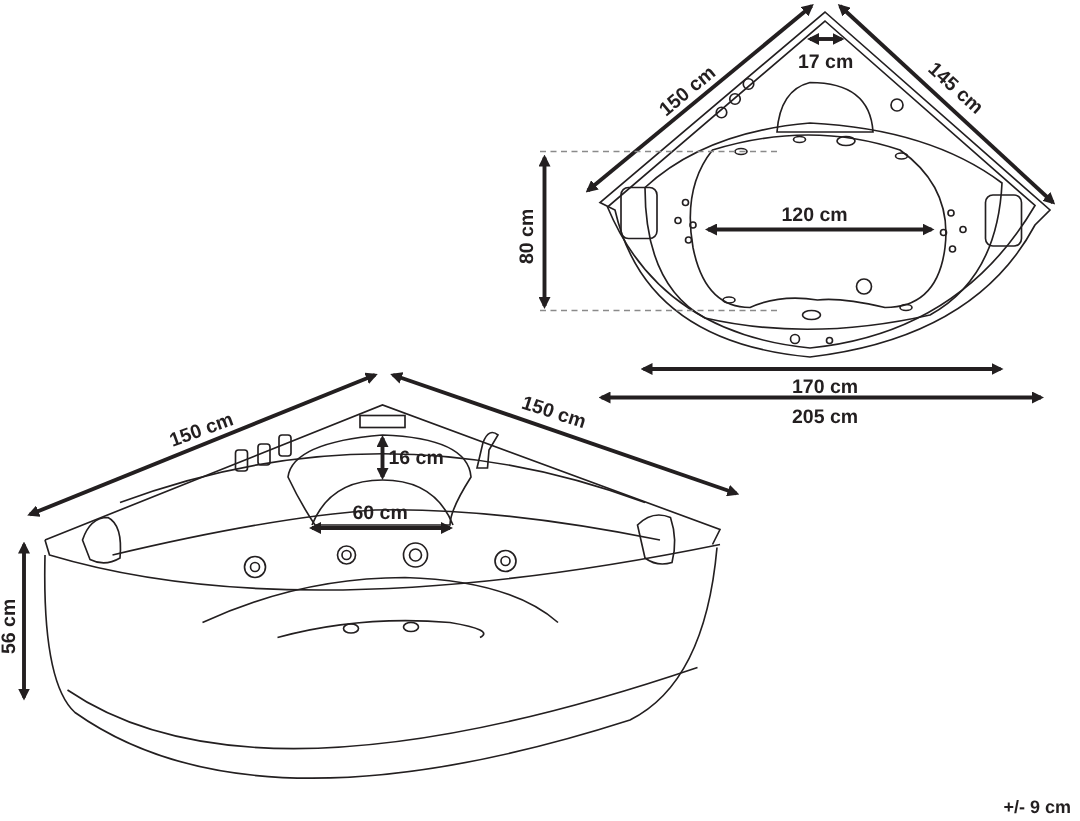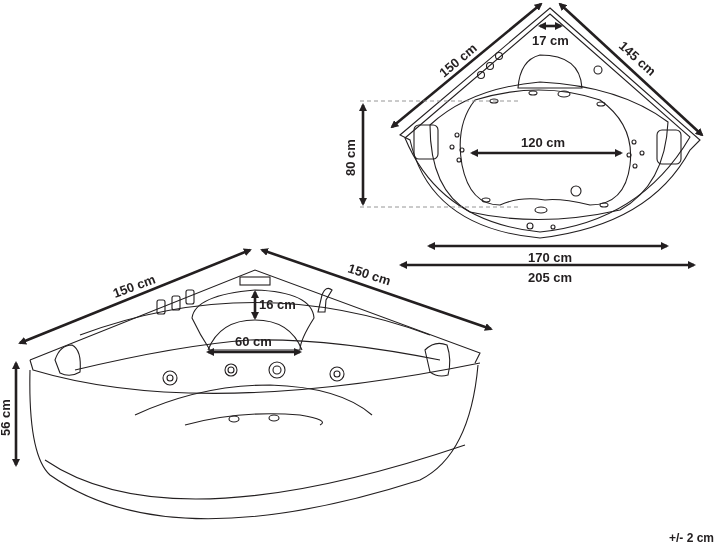--- a/index.html
+++ b/index.html
@@ -125,13 +125,13 @@
     <line class="dim" x1="16" y1="363" x2="16" y2="465" marker-start="url(#ah)" marker-end="url(#ah)"></line>
 
     <text class="lbl" transform="translate(115,298) rotate(-20)">150 cm</text>
     <text class="lbl" transform="translate(347,272) rotate(18)">150 cm</text>
     <text class="lbl" x="259" y="309">16 cm</text>
     <text class="lbl" x="235" y="346">60 cm</text>
     <text class="lbl" transform="translate(10,436) rotate(-90)">56 cm</text>
   </g>
 </svg>
 
-<div class="tol">+/- 2 cm</div>
+<div class="tol">+/- 9 cm</div>
 
 </body></html>

